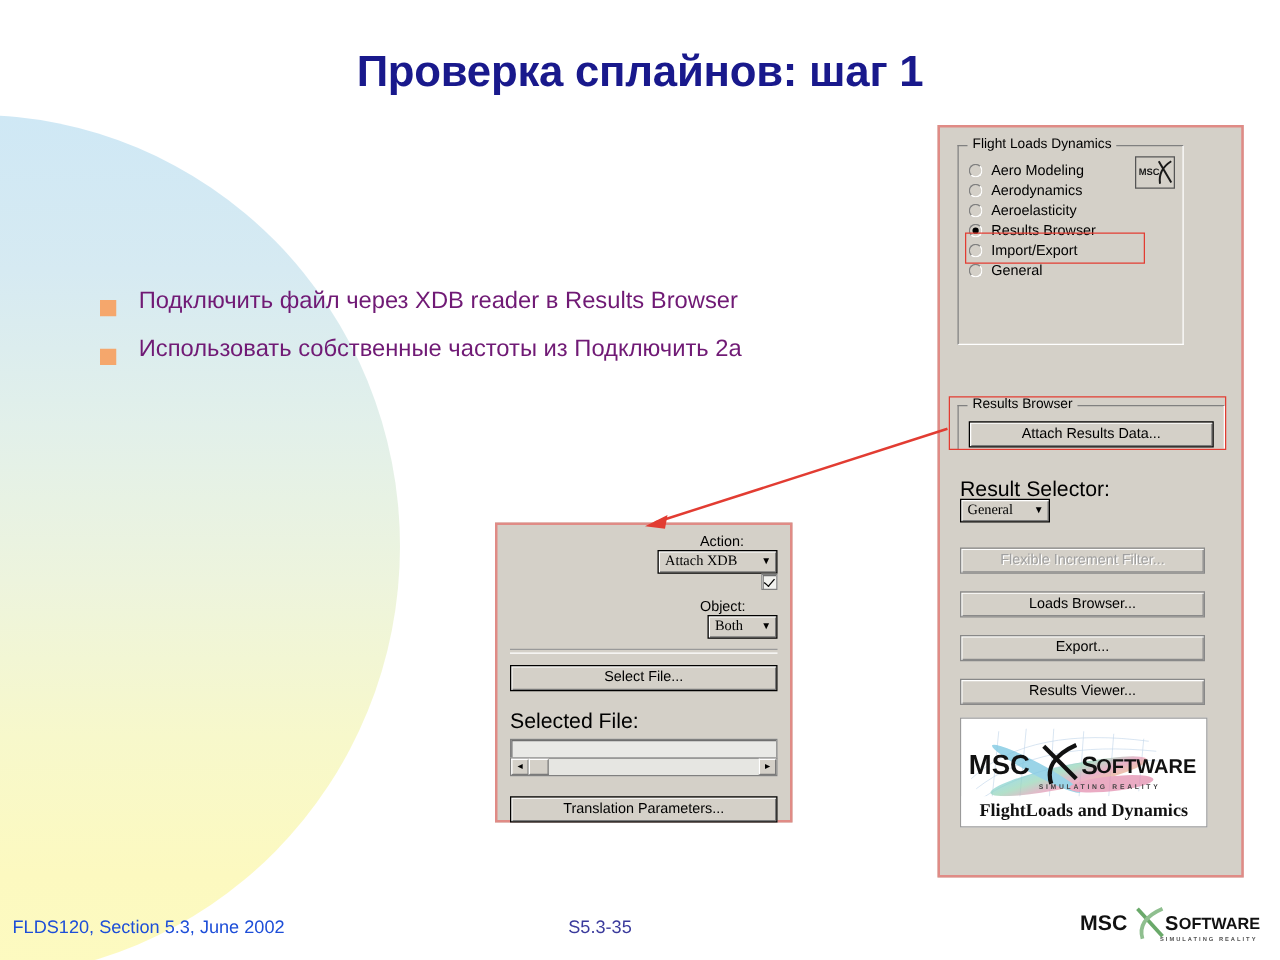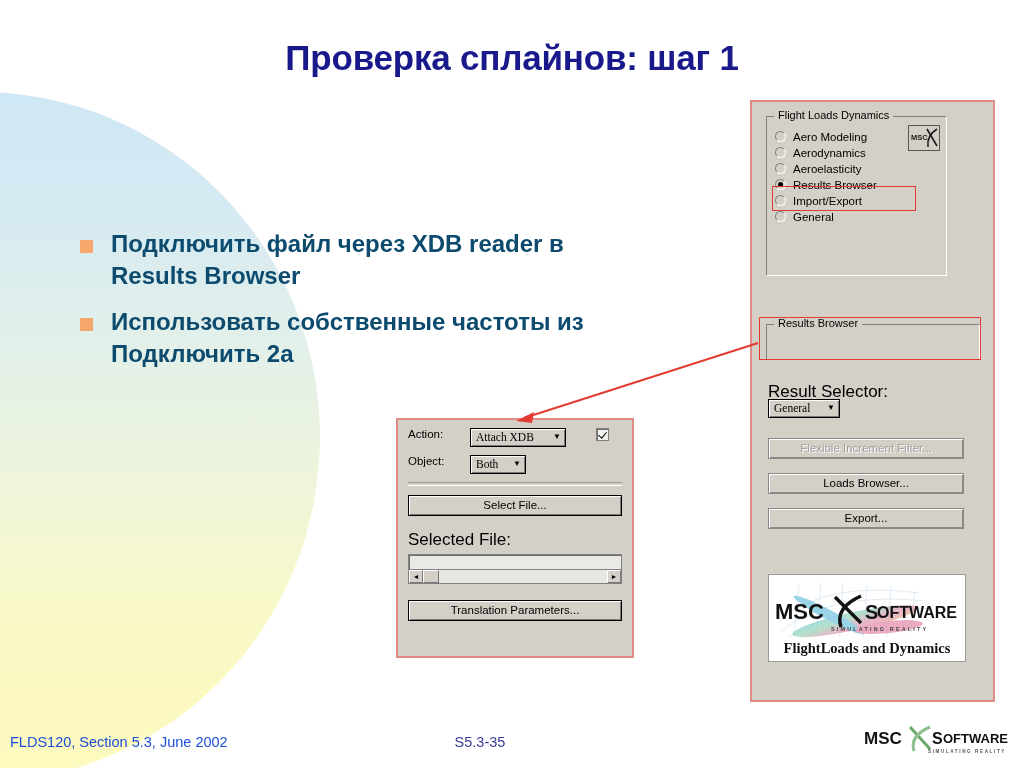--- a/index.html
+++ b/index.html
@@ -63,25 +63,24 @@
   }
   .bullet-marker {
     width: 13px;
     height: 13px;
     background: #f5a76c;
     margin-top: 12px;
     margin-right: 18px;
     flex: 0 0 auto;
   }
   .bullet-text {
-    font-size: 24px;
-    color: #0c4a6e;
+    font-size: 19px;
+    color: #701a75;
     line-height: 1.33;
     max-width: 500px;
-    font-weight: bold;
   }
 
   
   .mwin {
     position: absolute;
     background: #d4d0c8;
     border: 2px solid #e08b86;
     box-sizing: border-box;
     z-index: 6;
     font-family: "Liberation Sans", sans-serif;
@@ -204,22 +203,23 @@
   
   #xdb-dialog {
     left: 396px;
     top: 418px;
     width: 238px;
     height: 240px;
     padding: 8px 10px;
   }
   .xdb-row {
     display: flex;
-    align-items: flex-start;
+    align-items: flex-end;
     margin-bottom: 8px;
+    flex-direction: column;
   }
   .xdb-row .lbl {
     width: 62px;
     font-size: 11.5px;
   }
   .hrule {
     height: 2px;
     border-top: 1px solid #9a9a9a;
     border-bottom: 1px solid #ffffff;
     margin: 4px 0 9px;
@@ -404,32 +404,34 @@
       <svg width="30" height="24" viewBox="0 0 30 24">
         <text x="2" y="14" font-family="Liberation Sans, sans-serif" font-size="7.5" font-weight="bold" fill="#1a1a1a">MSC</text>
         <path d="M18 3 L28 20" stroke="#1a1a1a" stroke-width="1.6" fill="none"></path>
         <path d="M28 3 C20 8, 18 14, 19 21" stroke="#1a1a1a" stroke-width="1.6" fill="none"></path>
       </svg>
     </div>
   </div>
 
   <div class="groupbox" style="position:absolute;left:14px;top:222px;width:214px;height:36px;">
     <span class="gb-title">Results Browser</span>
+    <div class="btn" style="position:absolute;left:8px;top:12px;width:196px;">Attach Results Data...</div>
   </div>
 
   <div class="label-sm" style="position:absolute;left:16px;top:280px;">Result Selector:</div>
 
   <div class="combo" style="position:absolute;left:16px;top:297px;width:72px;">
     <span>General</span>
     <span class="caret">▼</span>
   </div>
 
   <div class="btn thin disabled" style="position:absolute;left:16px;top:336px;width:196px;">Flexible Increment Filter...</div>
   <div class="btn thin" style="position:absolute;left:16px;top:371px;width:196px;">Loads Browser...</div>
   <div class="btn thin" style="position:absolute;left:16px;top:406px;width:196px;">Export...</div>
+  <div class="btn thin" style="position:absolute;left:16px;top:441px;width:196px;">Results Viewer...</div>
 
   <div id="msc-block">
     <svg width="196" height="86" viewBox="0 0 196 86">
       <defs>
         <linearGradient id="wing" x1="0" y1="0" x2="1" y2="1">
           <stop offset="0%" stop-color="#7fd3e8"></stop>
           <stop offset="35%" stop-color="#9ad6b8"></stop>
           <stop offset="65%" stop-color="#e59ab8"></stop>
           <stop offset="100%" stop-color="#e8c07a"></stop>
         </linearGradient>

